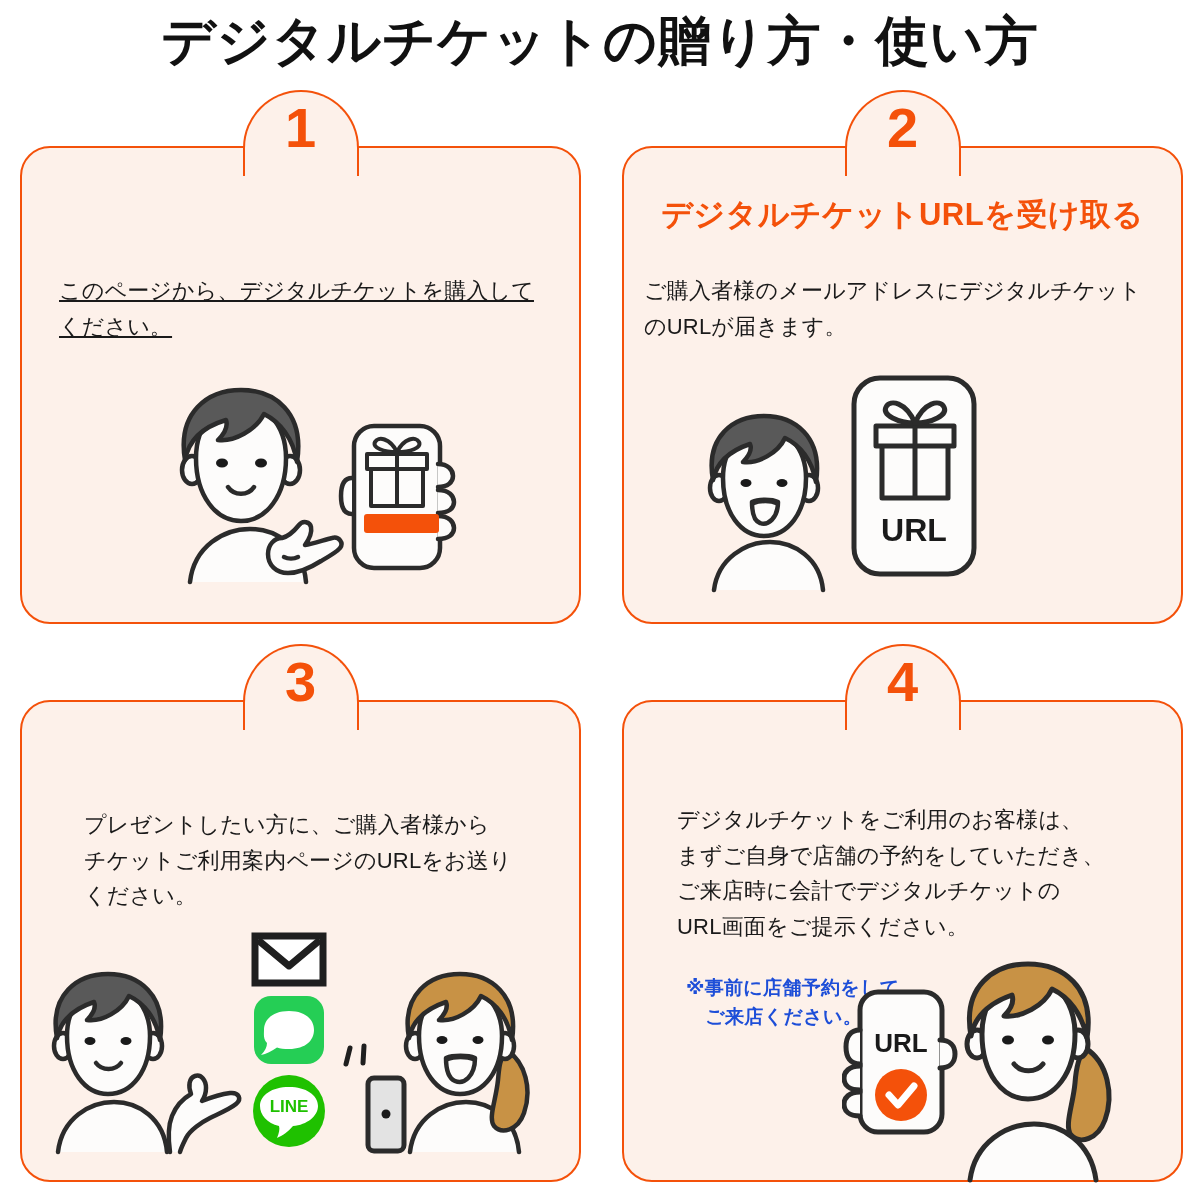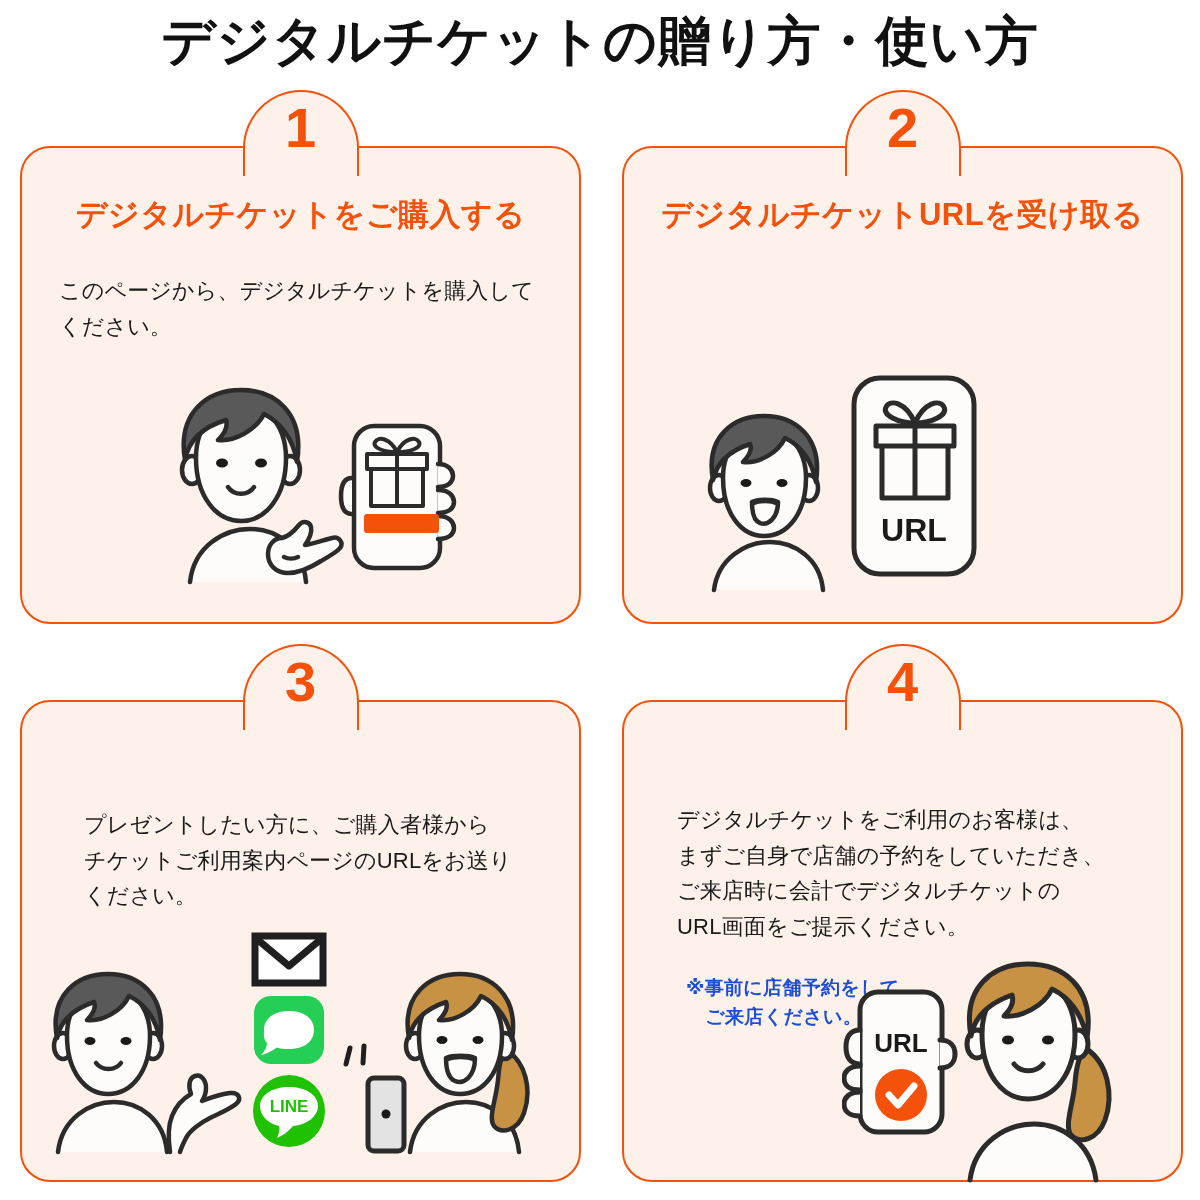--- a/index.html
+++ b/index.html
@@ -82,21 +82,21 @@
   .c3 .card-head,.c4 .card-head{top:42px;}
 
   .card-body{
     position:absolute;
     font-size:22px;
     line-height:1.62;
     color:#1a1a1a;
     letter-spacing:0.2px;
     white-space:pre-line;
   }
-  .c1 .card-body{left:37px;top:125px;width:500px;}
+  .c1 .card-body{left:37px;top:125px;width:500px;text-decoration:underline;}
   .c2 .card-body{left:20px;top:125px;width:530px;}
   .c3 .card-body{left:62px;top:105px;width:480px;}
   .c4 .card-body{left:53px;top:100px;width:490px;}
 
   .card-note{
     position:absolute;
     left:62px;top:272px;
     font-size:19px;
     line-height:1.5;
     font-weight:bold;
@@ -115,21 +115,20 @@
 <body>
 
 <div class="page">
 
   <div class="title">デジタルチケットの贈り方・使い方</div>
 
   <div class="card c1">
     <div class="bump">
       <div class="num">1</div>
     </div>
-    <div class="card-head">デジタルチケットをご購入する</div>
     <div class="card-body">このページから、デジタルチケットを購入して
 ください。</div>
 
     <div class="art">
       <svg width="290" height="200" viewBox="0 0 290 200">
         <g fill="none" stroke="#2b2b2b" stroke-width="4.5" stroke-linecap="round" stroke-linejoin="round">
 
           <path d="M18 196 C22 160 52 143 78 143 C104 143 131 160 134 196" fill="#FDFCFB"></path>
 
           <ellipse cx="20" cy="84" rx="10" ry="14" fill="#FDFCFB"></ellipse>
@@ -166,20 +165,22 @@
         <rect x="192" y="128" width="75" height="19" rx="3" fill="#F4510A"></rect>
       </svg>
     </div>
   </div>
 
   <div class="card c2">
     <div class="bump">
       <div class="num">2</div>
     </div>
     <div class="card-head">デジタルチケットURLを受け取る</div>
+    <div class="card-body">ご購入者様のメールアドレスにデジタルチケット
+のURLが届きます。</div>
 
     <div class="art">
       <svg width="330" height="230" viewBox="0 0 330 230">
         <g fill="none" stroke="#2b2b2b" stroke-width="4.5" stroke-linecap="round" stroke-linejoin="round">
 
           <path d="M10 224 C14 192 42 176 66 176 C90 176 116 192 119 224" fill="#FDFCFB"></path>
 
           <ellipse cx="15" cy="122" rx="9" ry="13" fill="#FDFCFB"></ellipse>
           <ellipse cx="105" cy="122" rx="9" ry="13" fill="#FDFCFB"></ellipse>
 

